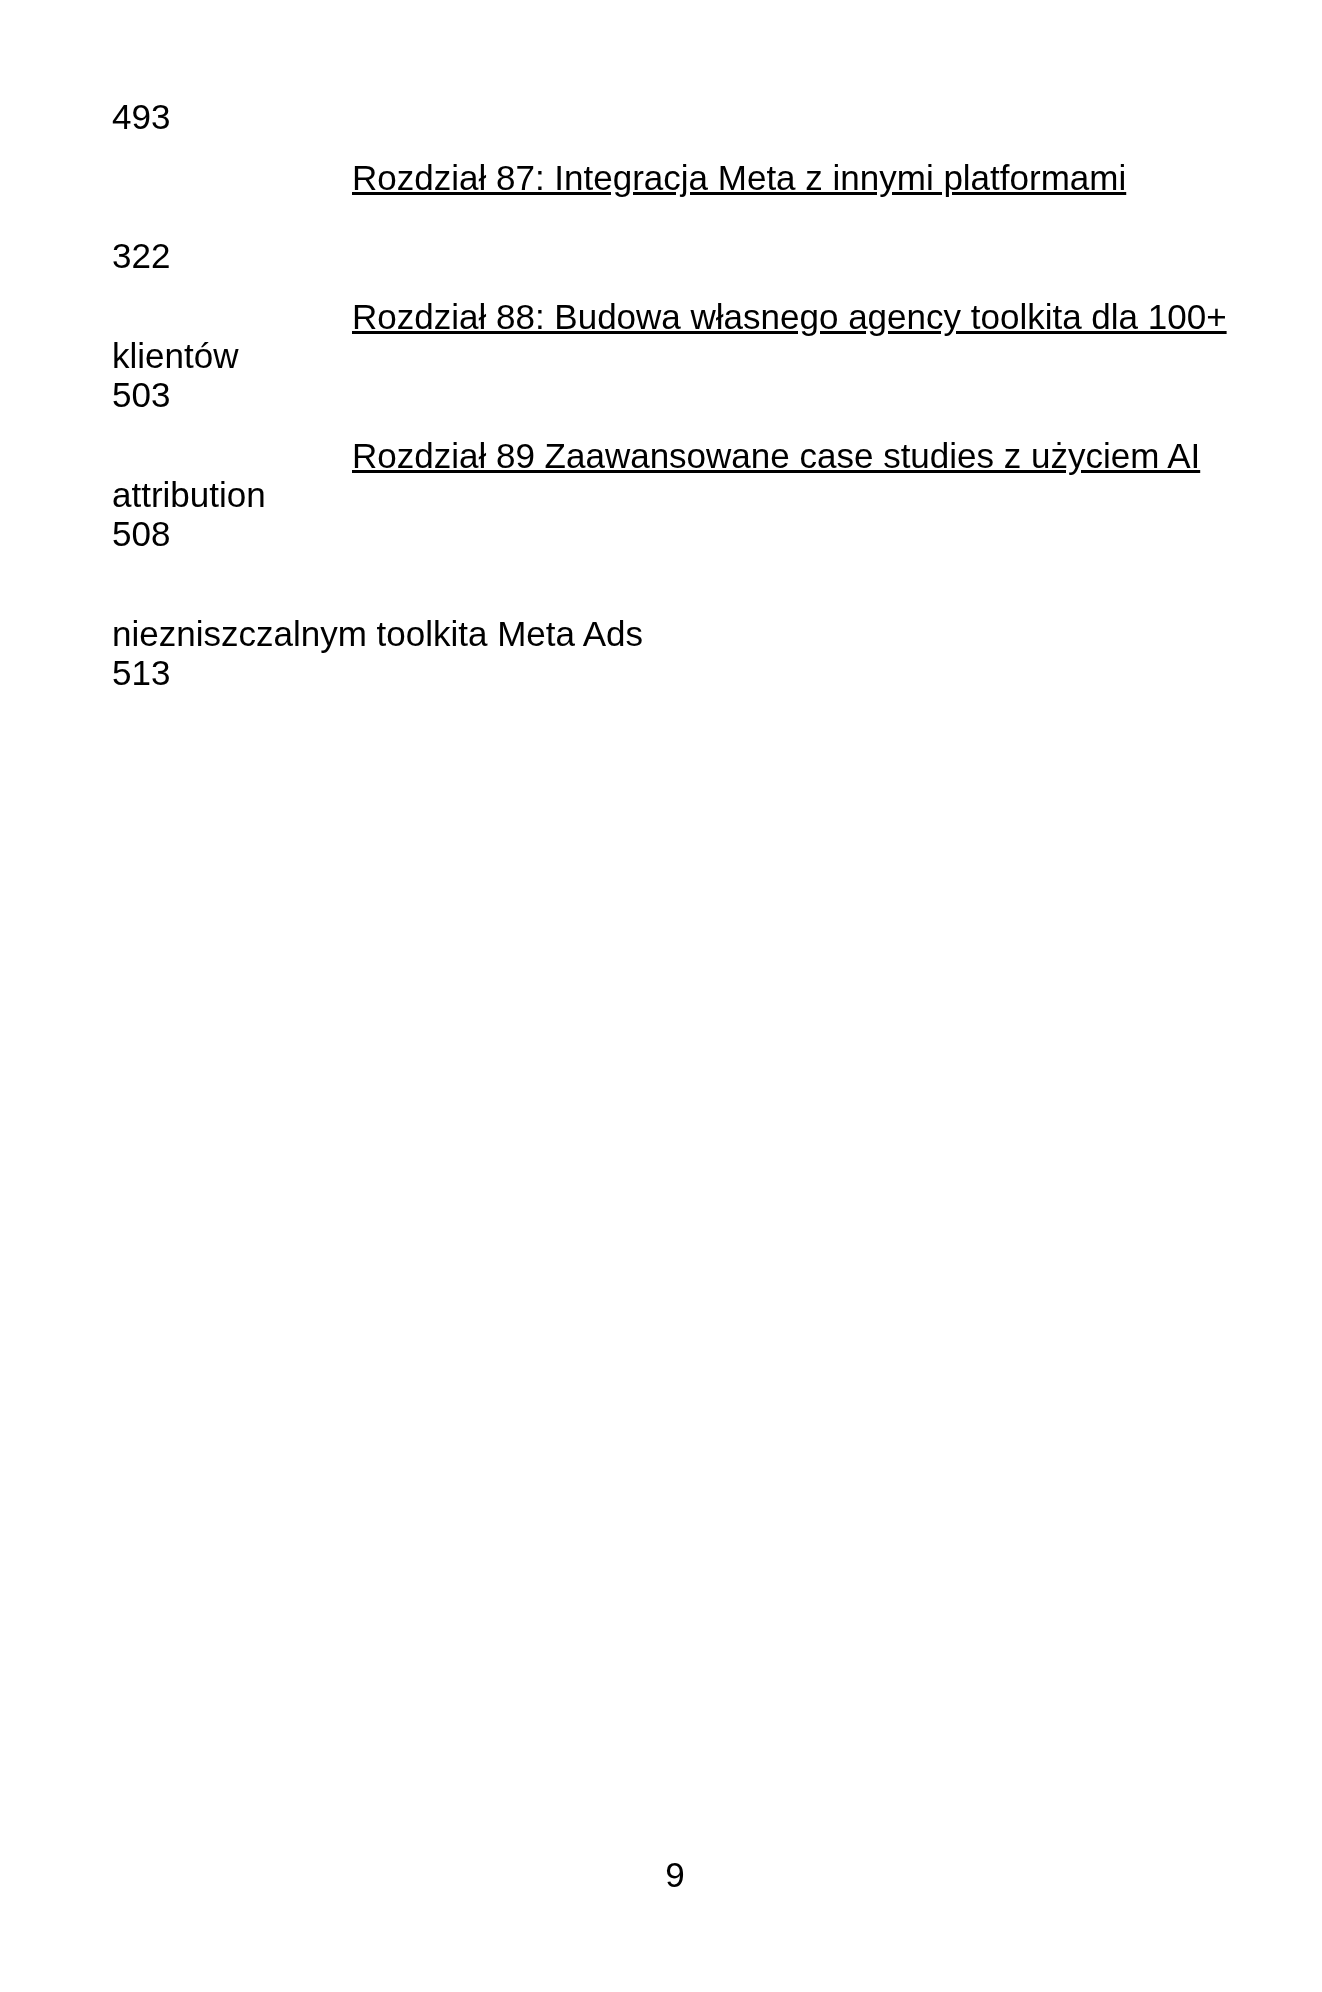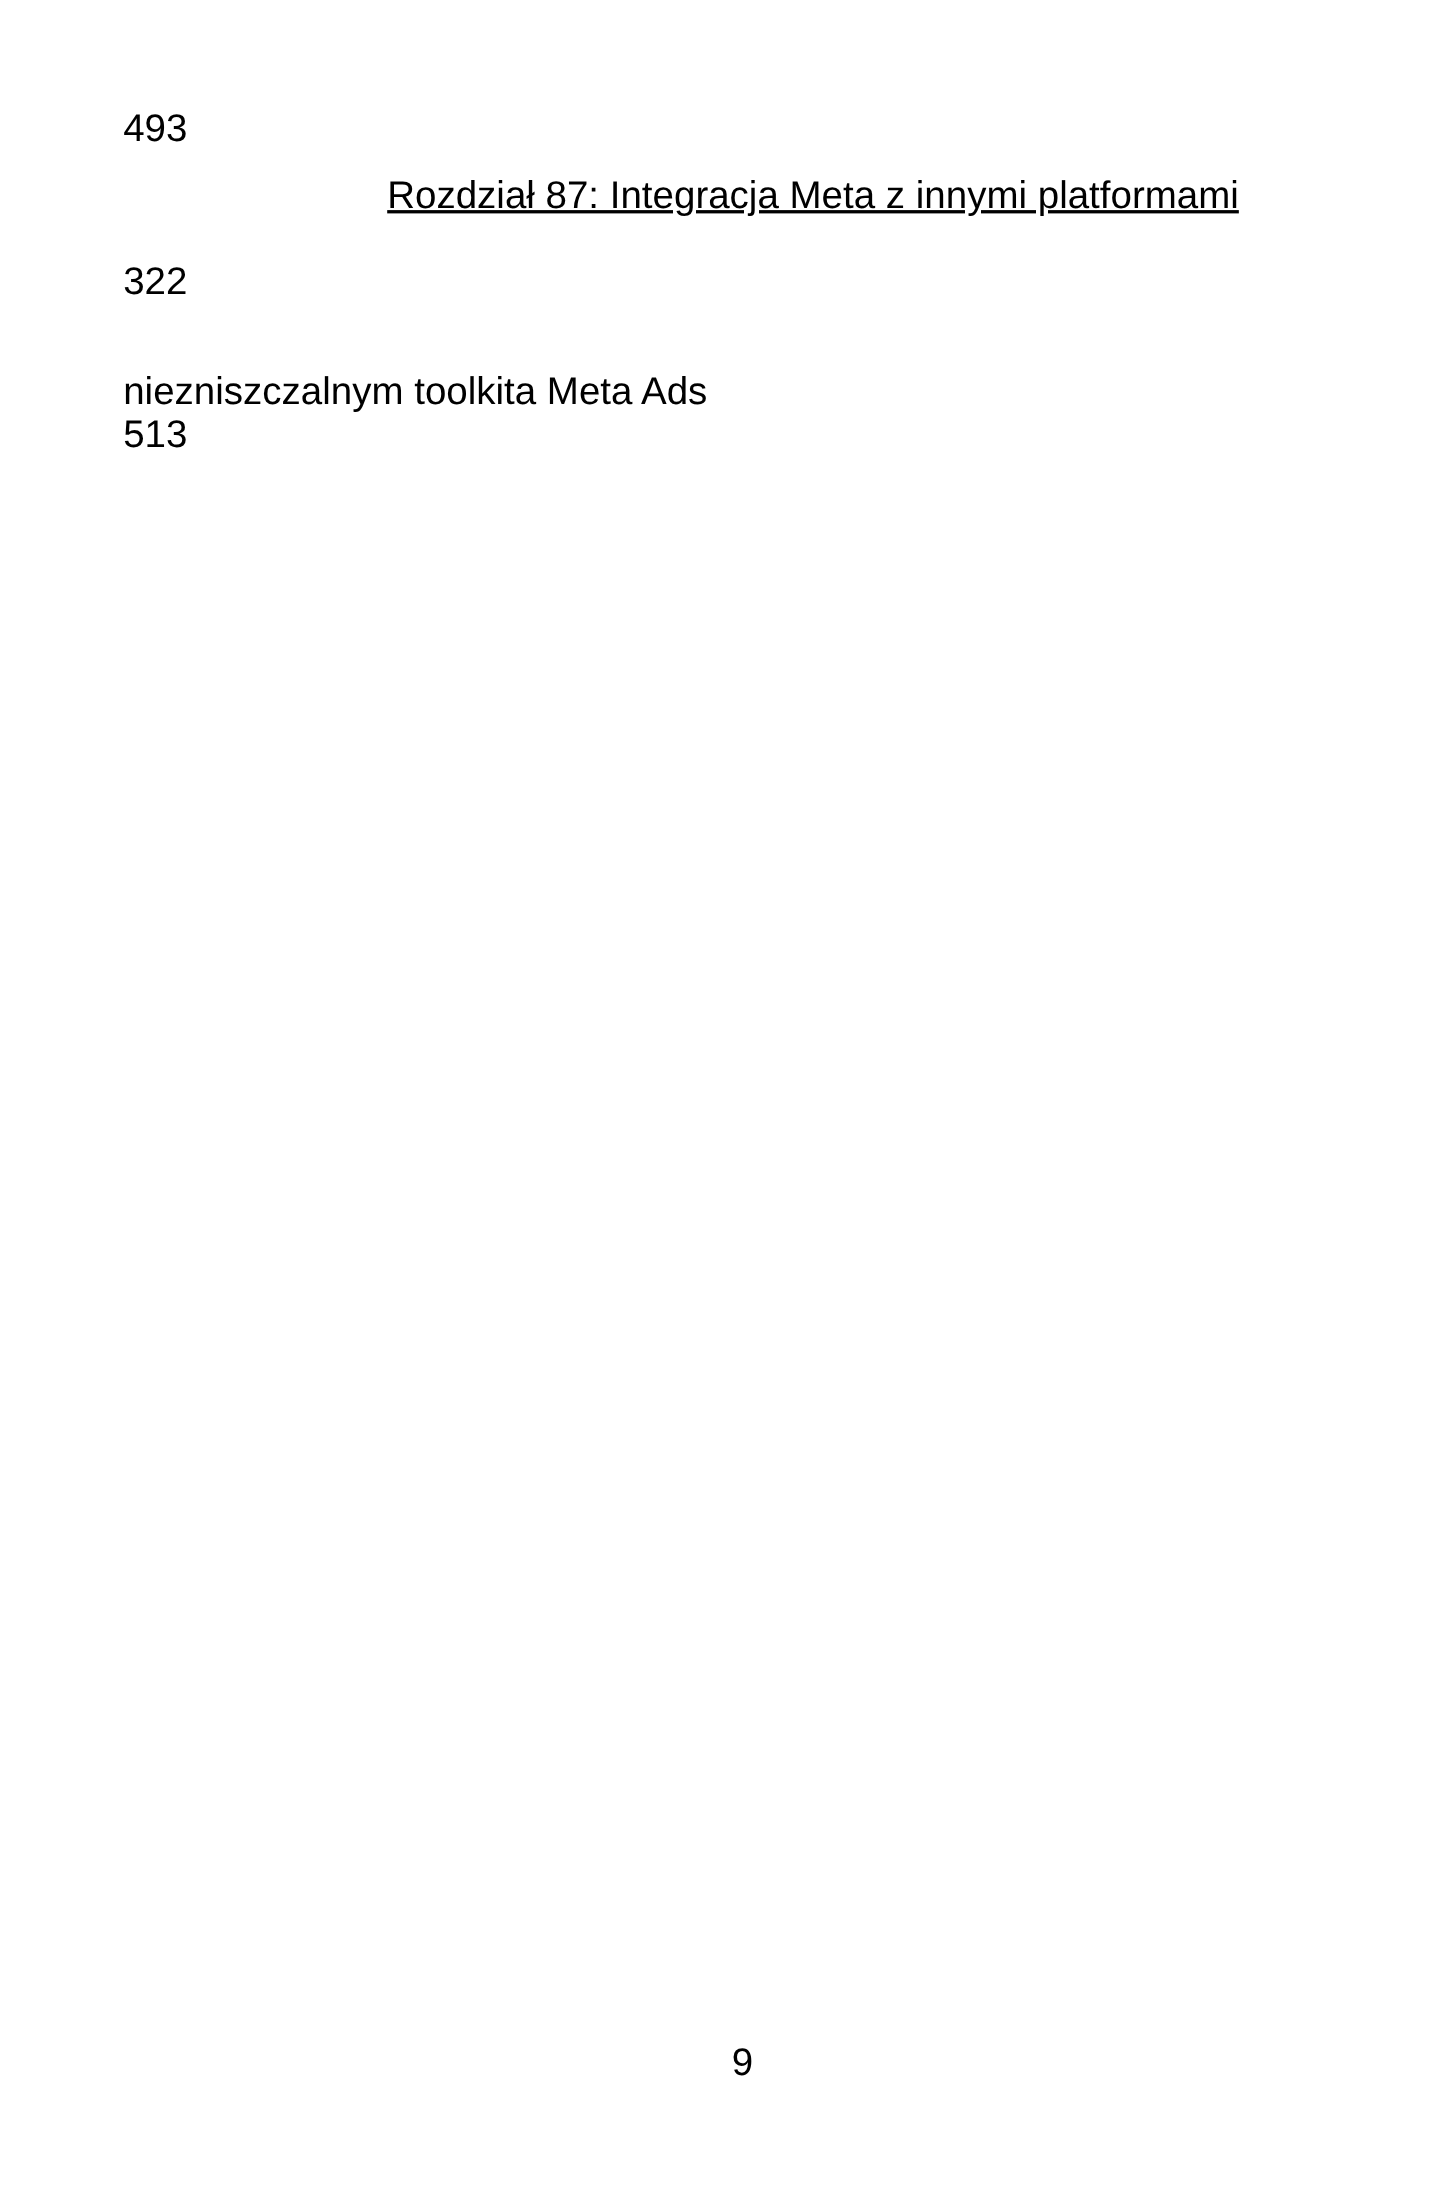--- a/index.html
+++ b/index.html
@@ -50,21 +50,31 @@
     <p class="entry">
       <span class="pagenum">493</span>
     </p>
 
     <p class="entry">
       <span class="l1">Rozdział 87: Integracja Meta z innymi platformami</span><br>
       <br>
       <span class="pagenum">322</span>
     </p>
 
+    <p class="entry">
+      <span class="l1">Rozdział 88: Budowa własnego agency toolkita dla 100+</span><br>
+      <span class="l2">klientów</span><br>
+      <span class="pagenum">503</span>
+    </p>
 
+    <p class="entry">
+      <span class="l1">Rozdział 89 Zaawansowane case studies z użyciem AI</span><br>
+      <span class="l2">attribution</span><br>
+      <span class="pagenum">508</span>
+    </p>
 
     <p class="entry">
       <br>
       <span class="l2">niezniszczalnym toolkita Meta Ads</span><br>
       <span class="pagenum">513</span>
     </p>
 
   </div>
 
   <div class="page-footer">9</div>

